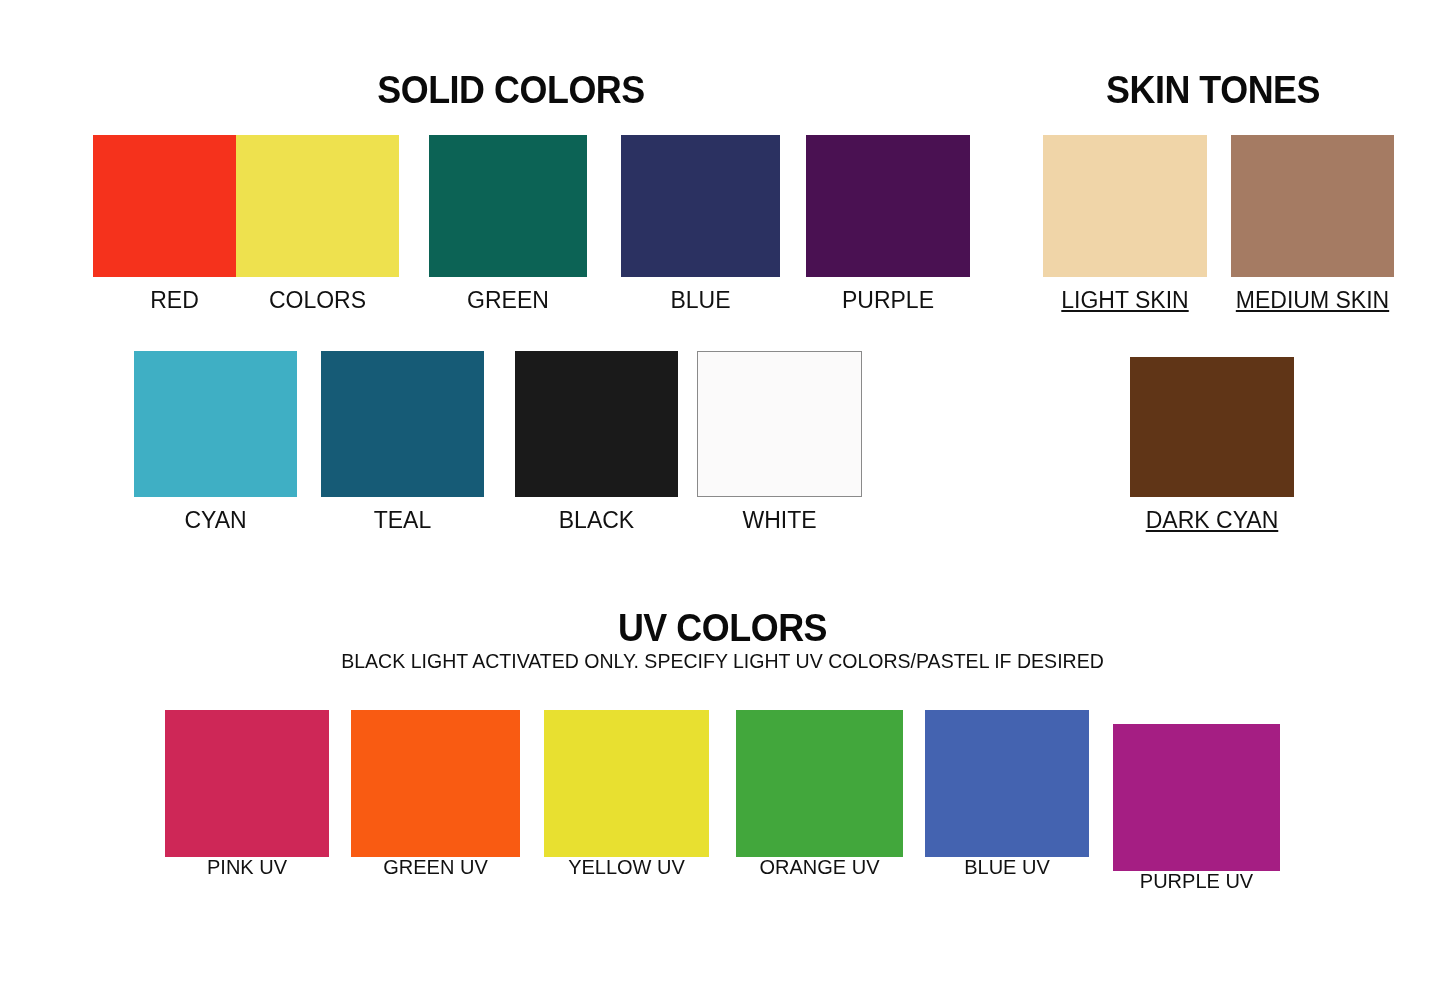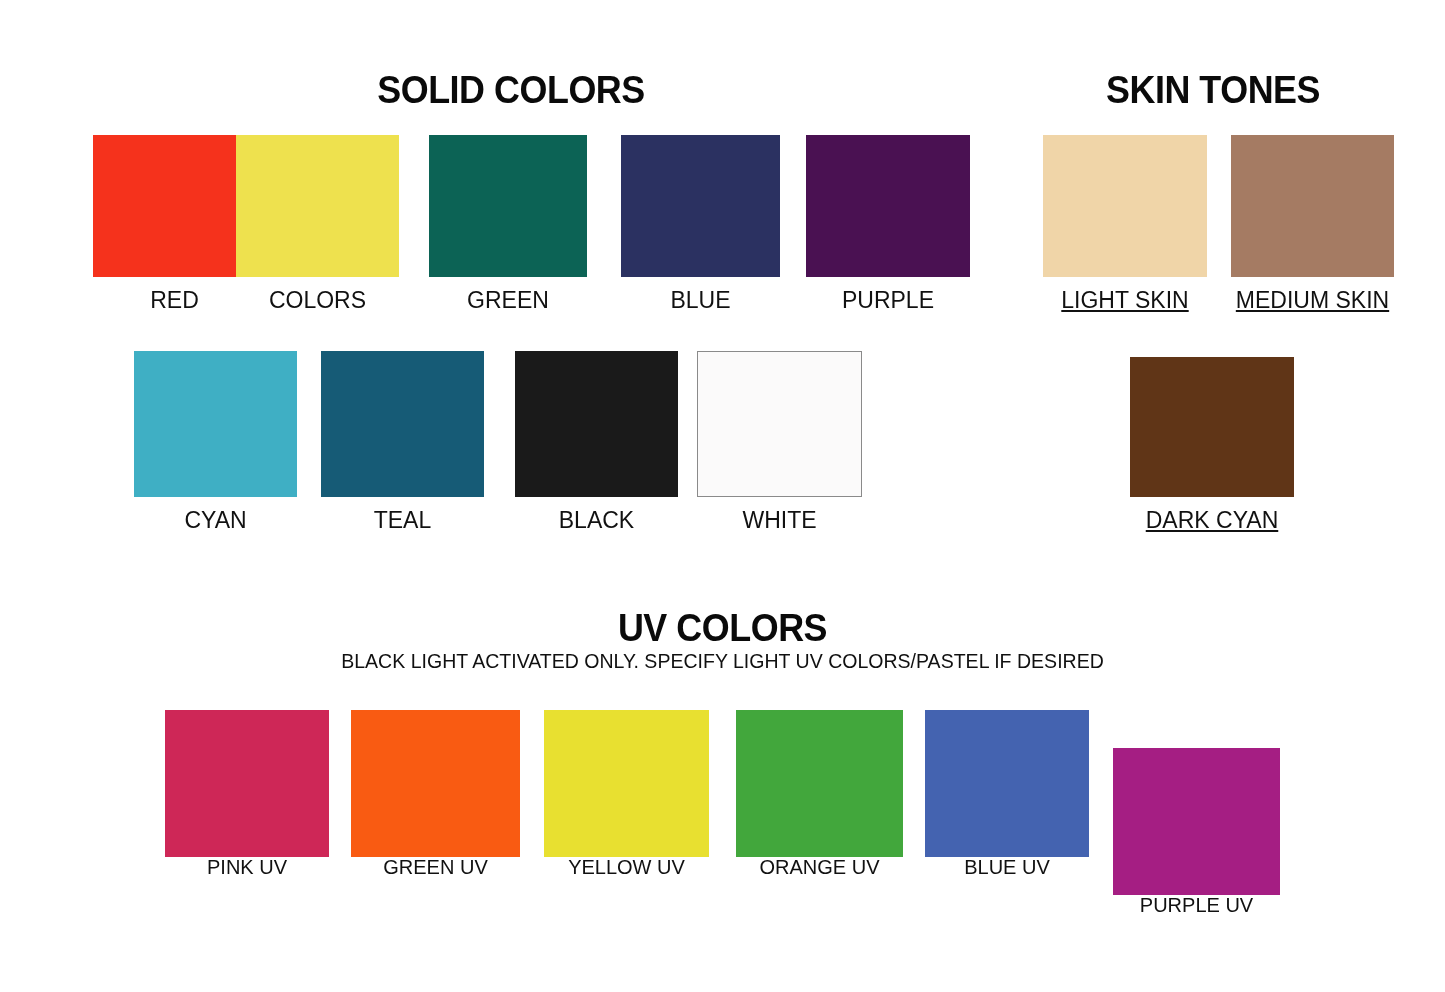--- a/index.html
+++ b/index.html
@@ -188,18 +188,18 @@
   <div class="swatch-cell row-uv" style="left:736px; top:710px; width:167px;">
     <div class="swatch-chip" style="height: 147px; background-color: rgb(66, 167, 60);"></div>
     <div class="swatch-label">ORANGE UV</div>
   </div>
 
   <div class="swatch-cell row-uv" style="left:925px; top:710px; width:164px;">
     <div class="swatch-chip" style="height: 147px; background-color: rgb(68, 99, 176);"></div>
     <div class="swatch-label">BLUE UV</div>
   </div>
 
-  <div class="swatch-cell row-uv" style="left:1113px; top:748px; width:167px;">
+  <div class="swatch-cell row-uv" style="left:1113px; top:724px; width:167px;">
     <div class="swatch-chip" style="height: 147px; background-color: rgb(165, 30, 131);"></div>
     <div class="swatch-label">PURPLE UV</div>
   </div>
 
 </div>
 
 </body></html>

